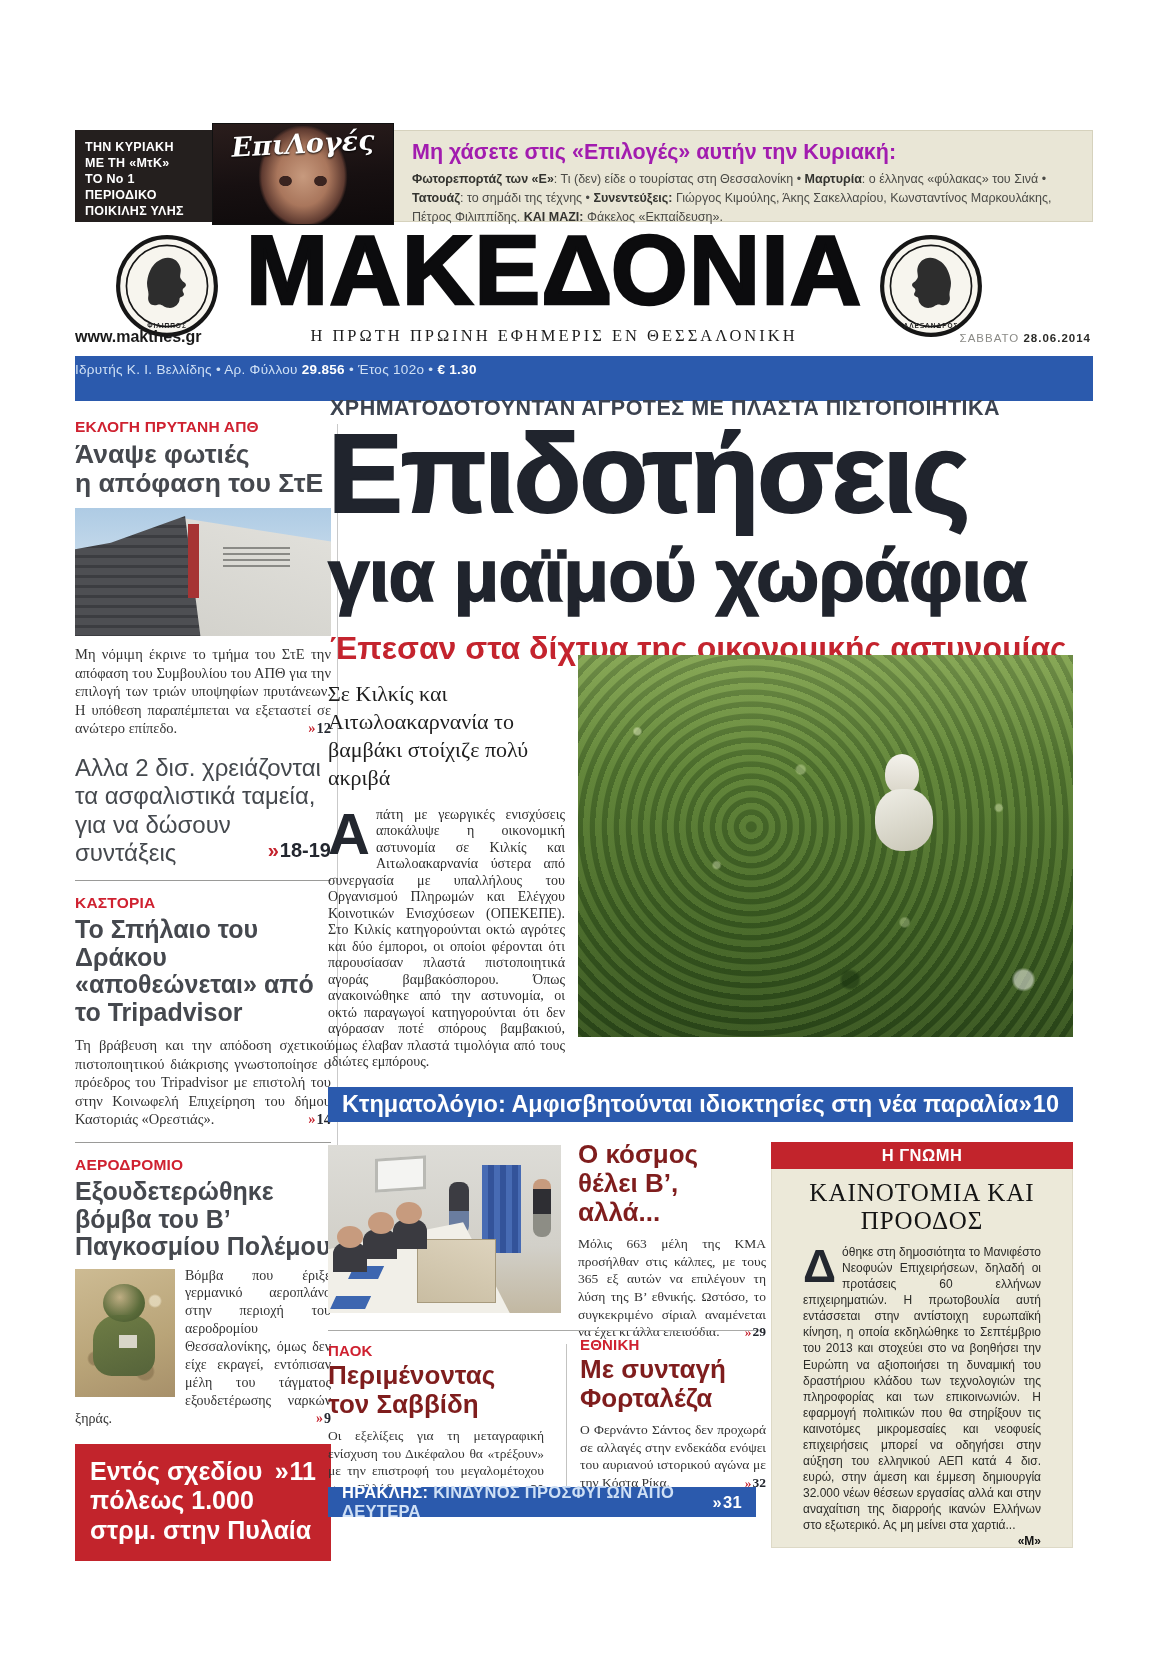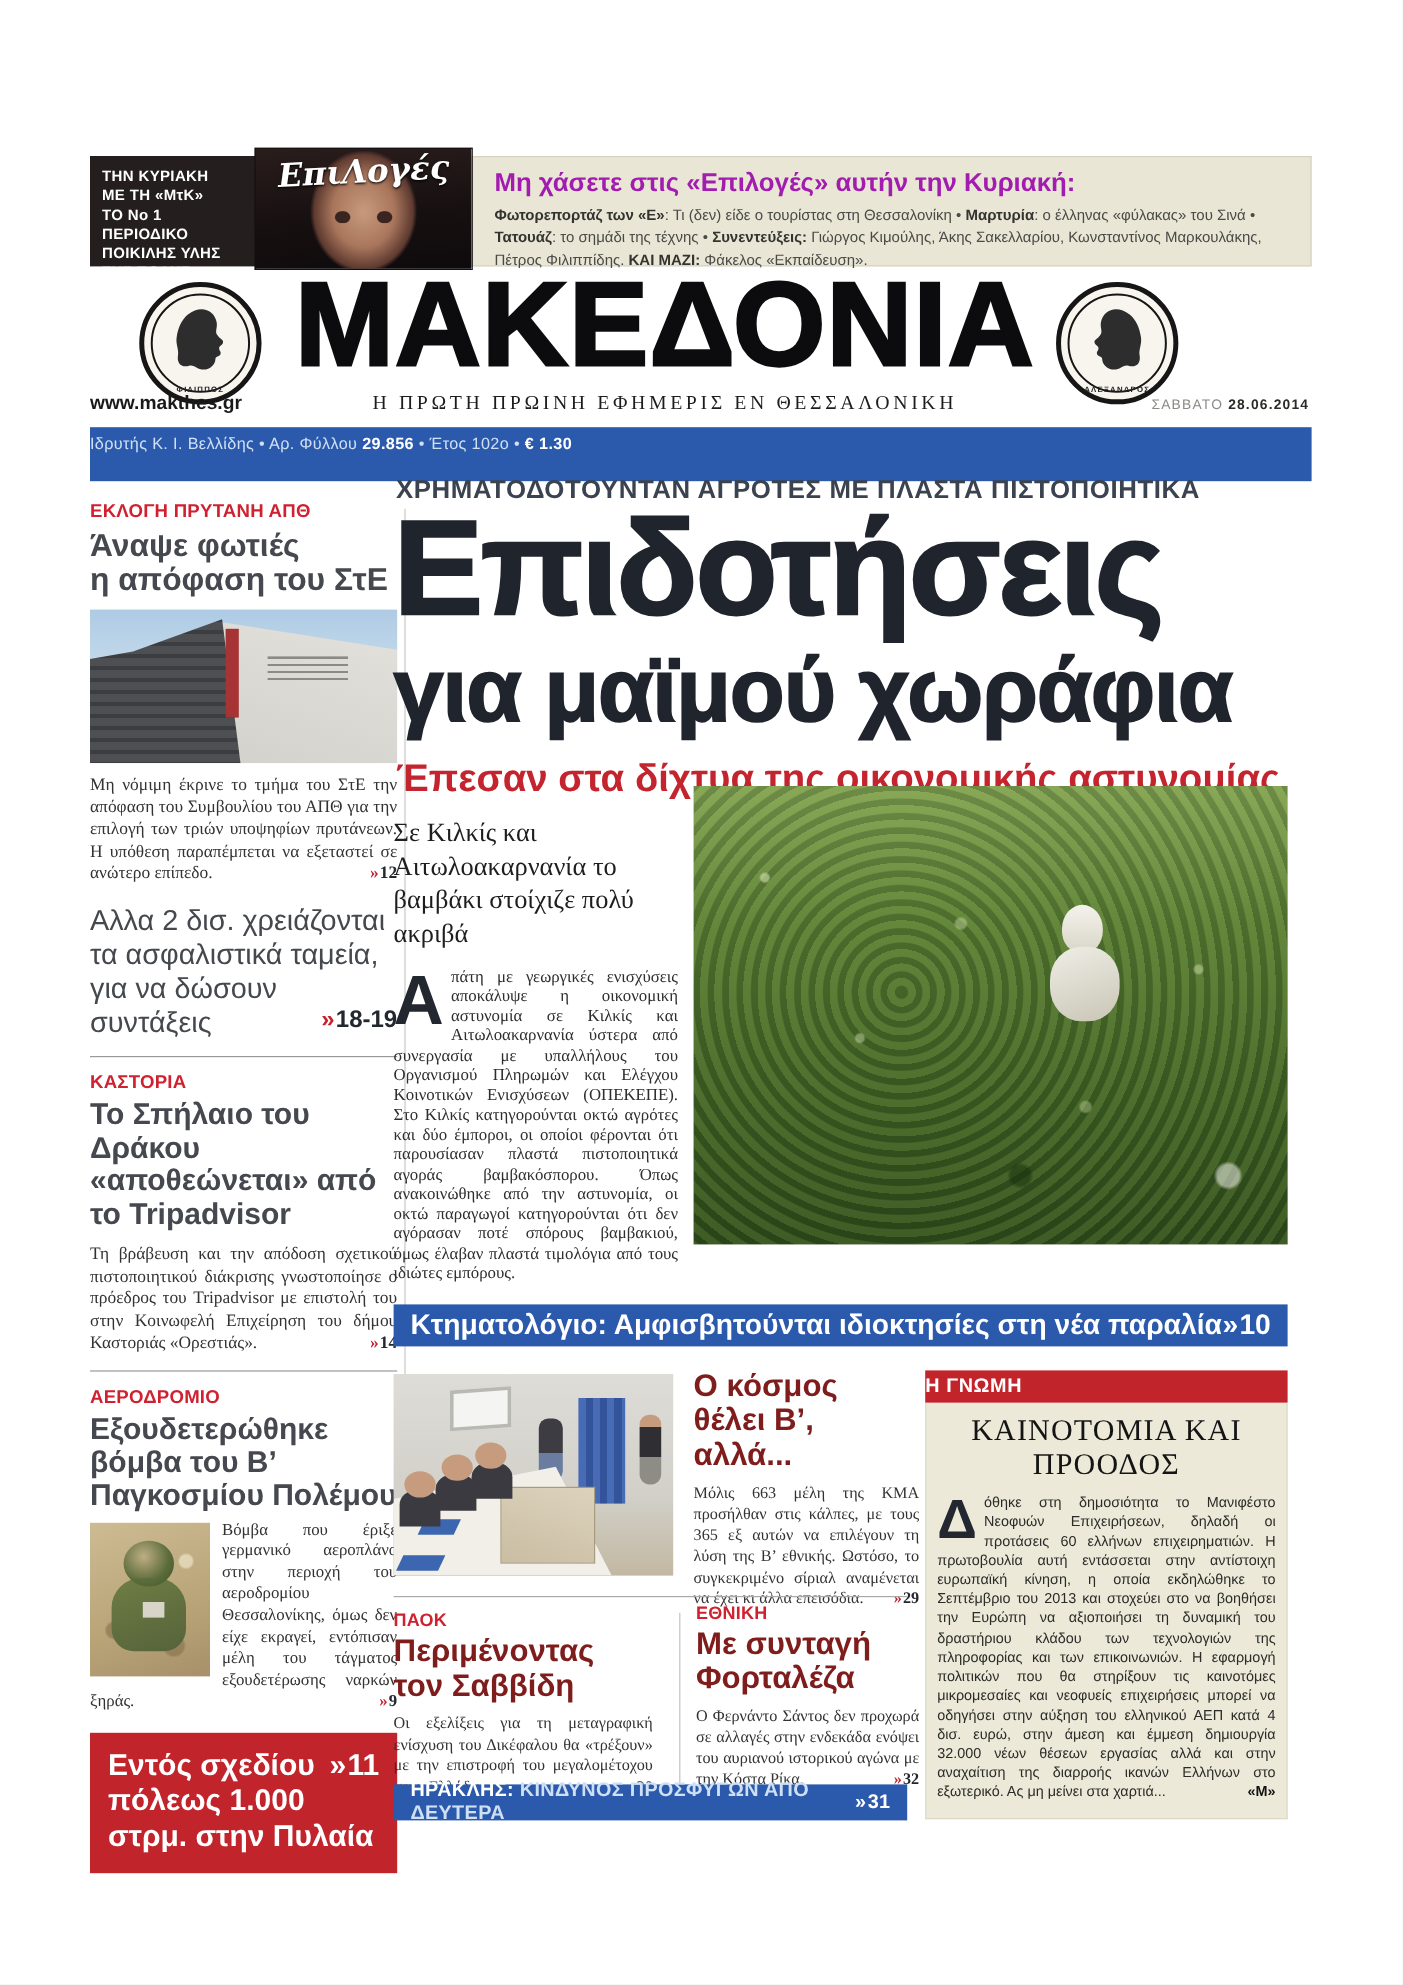--- a/index.html
+++ b/index.html
@@ -97,23 +97,23 @@
   .strip2{left:0;top:1095px;width:428px;height:30px;font-size:16.5px;letter-spacing:.3px;color:#cfe0f5}
   .strip2 b{color:#fff}
   .strip2 .txt{flex:1}
 
   .mid-photo{position:absolute;left:0;top:753px;width:233px;height:168px;overflow:hidden}
   .mid-story{position:absolute;left:250px;top:748px;width:188px}
   .sm-head{font-size:26px;font-weight:bold;color:#7f1d1d;line-height:1.12;white-space:pre-line;margin-bottom:8px}
   .sm-body{font-family:"Liberation Serif",serif;font-size:13.5px;line-height:1.3;color:#333;text-align:justify}
 
   .opinion{position:absolute;left:443px;top:750px;width:302px}
-  .op-head{background:#c2242c;color:#fff;font-weight:bold;font-size:16.5px;text-align:left;
+  .op-head{background:#c2242c;color:#fff;font-weight:bold;font-size:16.5px;text-align:center;
            padding:4px 0;letter-spacing:.5px}
-  .op-box{background:#ece9d9;border:1px solid #ddd9c6;border-top:none;padding:10px 9px 14px}
+  .op-box{background:#ece9d9;border:1px solid #ddd9c6;border-top:none;padding:10px 31px 14px}
   .op-title{font-family:"Liberation Serif",serif;font-size:25px;letter-spacing:1px;color:#141414;
             text-align:center;line-height:1.12;margin-bottom:9px}
   .op-body{font-size:12px;line-height:1.34;color:#2b2b28;text-align:justify}
   .op-body .dropcap{float:left;font-weight:bold;font-size:46px;line-height:.8;margin:4px 6px 0 0;color:#23272f}
   .op-sig{float:right;font-weight:bold;color:#111;margin-left:6px}
 
   .hr-bottom{position:absolute;left:0;top:938px;width:428px;border-top:1px solid #a9a9a7}
   .vrule2{position:absolute;left:238px;top:952px;height:150px;border-left:1px solid #c3c3c1}
   .paok{position:absolute;left:0;top:950px;width:216px}
   .ethniki{position:absolute;left:252px;top:944px;width:186px}

